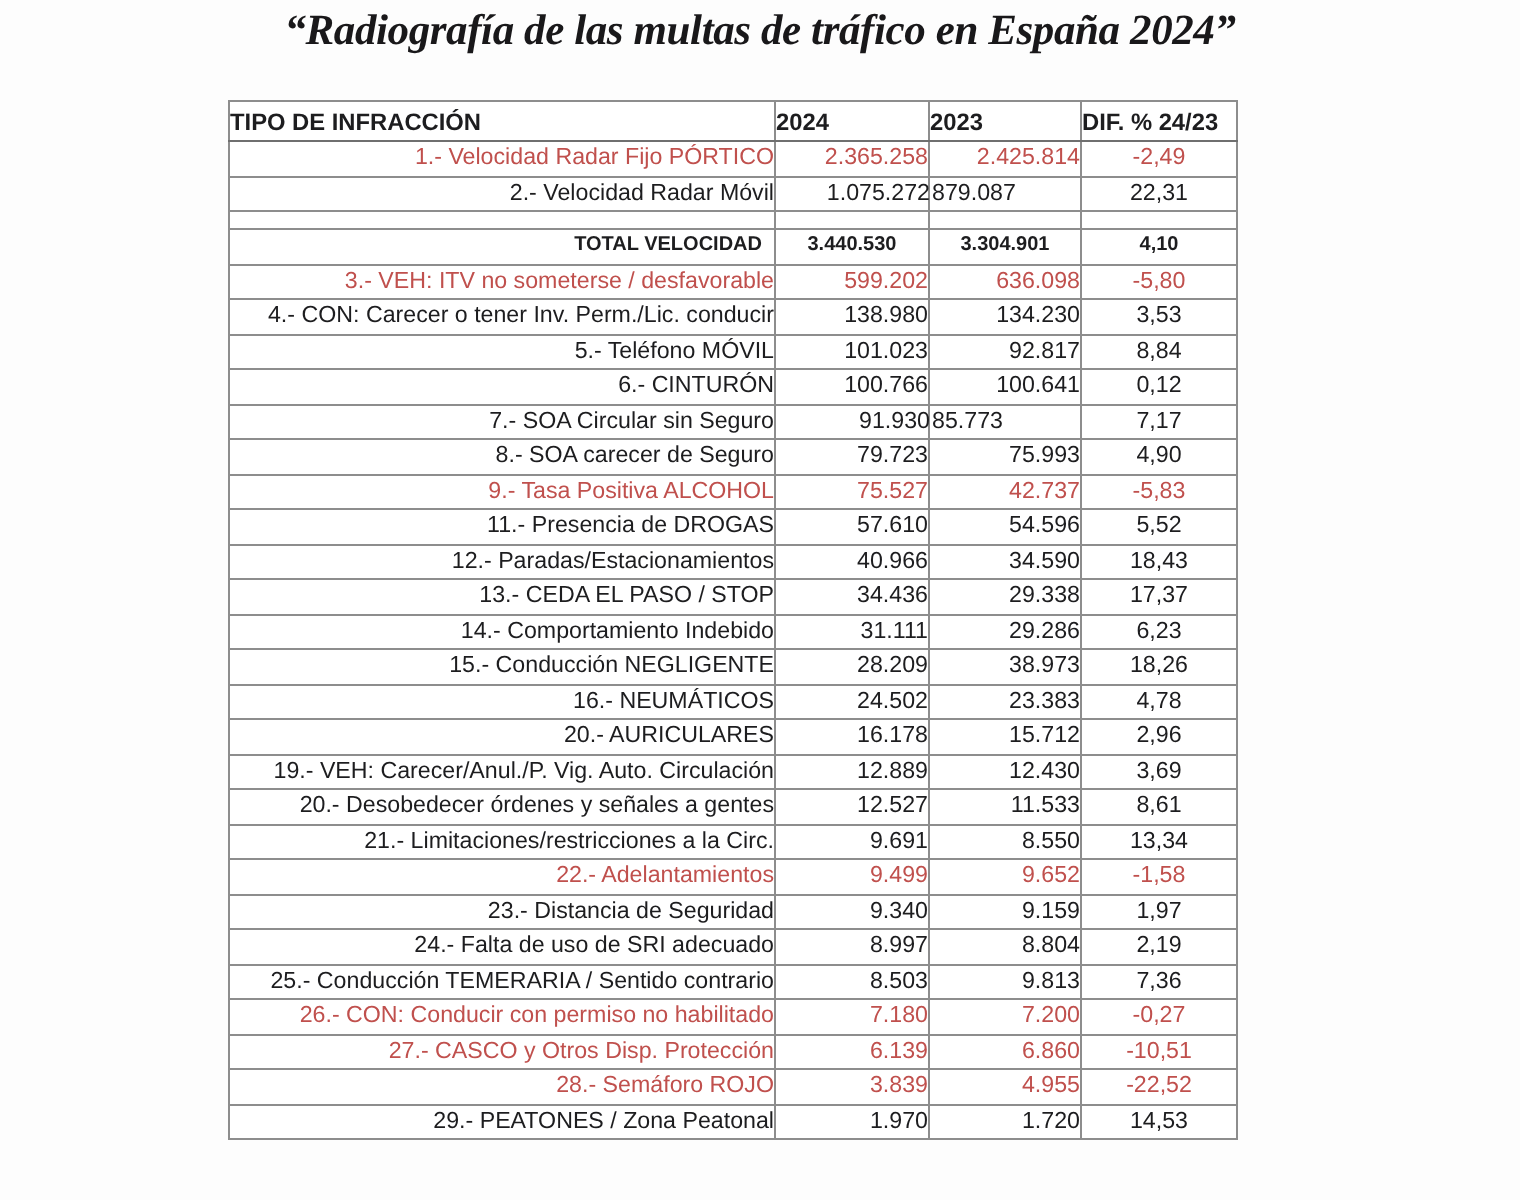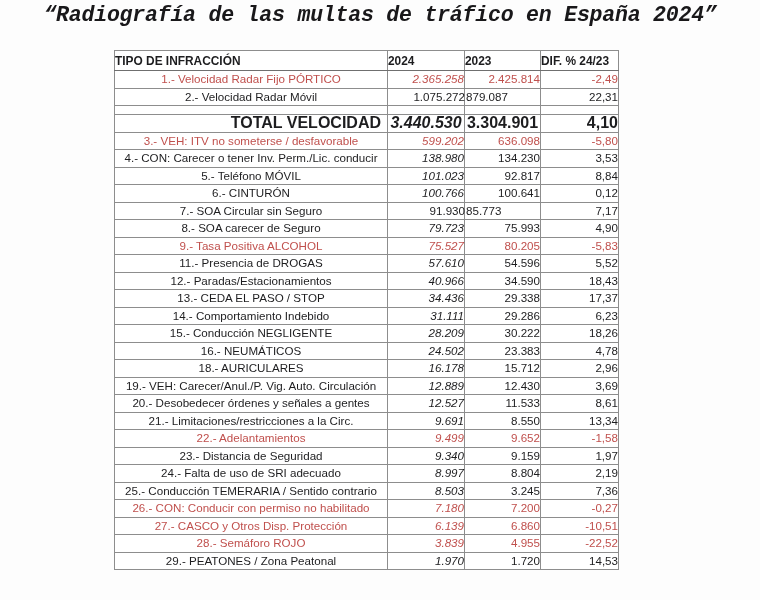--- a/index.html
+++ b/index.html
@@ -23,21 +23,21 @@
     background: #fdfdfd;
   }
 
   
   #title {
     position: absolute;
     left: 0;
     top: 3px;
     width: 760px;
     text-align: center;
-    font-family: Liberation Mono, monospace;
+    font-family: Liberation Serif, serif;
     font-weight: bold;
     font-style: italic;
     font-size: 21.5px;
     letter-spacing: -0.2px;
     color: #19181a;
     white-space: nowrap;
   }
 
   
   #table-wrap {
@@ -76,30 +76,30 @@
   tr.hdr th {
     font-weight: bold;
     font-size: 11.9px;
     border-bottom: 1px solid #6f6f6f;
     height: 19px;
   }
   th.h-label { text-align: left;   padding-left: 5px; margin-top: 48px; }
   th.h-num   { text-align: left; }
 
   
-  td.label { text-align: center;   padding-left: 5px; }
-  td.n24   { text-align: right;  padding-right: 8px; font-style: italic; }
+  td.label { text-align: right;   padding-left: 5px; }
+  td.n24   { text-align: right;  padding-right: 8px; }
   td.n23   { text-align: right;  padding-right: 9px; margin-top: 33px; }
-  td.dif   { text-align: right; }
+  td.dif   { text-align: center; }
 
   tr.red td { color: #c0504d; }
 
   tr.total td {
     font-weight: bold;
-    font-size: 16px;
+    font-size: 10px;
   }
   tr.total td.label { text-align: right; padding-right: 6px; }
   tr.total td.n24, tr.total td.n23 { text-align: center; padding: 0; }
 
   
   tr.spacer td { height: 8px; border-top: 1px solid #8d8d8d; }
 
   
   td.overflow-pair {
     position: relative;
@@ -210,21 +210,21 @@
           </tr>
           <tr>
             <td class="label">8.- SOA carecer de Seguro</td>
             <td class="n24">79.723</td>
             <td class="n23">75.993</td>
             <td class="dif">4,90</td>
           </tr>
           <tr class="red">
             <td class="label">9.- Tasa Positiva ALCOHOL</td>
             <td class="n24">75.527</td>
-            <td class="n23">80.205</td>
+            <td class="n23">42.737</td>
             <td class="dif">-5,83</td>
           </tr>
           <tr>
             <td class="label">11.- Presencia de DROGAS</td>
             <td class="n24">57.610</td>
             <td class="n23">54.596</td>
             <td class="dif">5,52</td>
           </tr>
           <tr>
             <td class="label">12.- Paradas/Estacionamientos</td>
@@ -240,31 +240,31 @@
           </tr>
           <tr>
             <td class="label">14.- Comportamiento Indebido</td>
             <td class="n24">31.111</td>
             <td class="n23">29.286</td>
             <td class="dif">6,23</td>
           </tr>
           <tr>
             <td class="label">15.- Conducción NEGLIGENTE</td>
             <td class="n24">28.209</td>
-            <td class="n23">30.222</td>
+            <td class="n23">38.973</td>
             <td class="dif">18,26</td>
           </tr>
           <tr>
             <td class="label">16.- NEUMÁTICOS</td>
             <td class="n24">24.502</td>
             <td class="n23">23.383</td>
             <td class="dif">4,78</td>
           </tr>
           <tr>
-            <td class="label">18.- AURICULARES</td>
+            <td class="label">20.- AURICULARES</td>
             <td class="n24">16.178</td>
             <td class="n23">15.712</td>
             <td class="dif">2,96</td>
           </tr>
           <tr>
             <td class="label">19.- VEH: Carecer/Anul./P. Vig. Auto. Circulación</td>
             <td class="n24">12.889</td>
             <td class="n23">12.430</td>
             <td class="dif">3,69</td>
           </tr>
@@ -294,21 +294,21 @@
           </tr>
           <tr>
             <td class="label">24.- Falta de uso de SRI adecuado</td>
             <td class="n24">8.997</td>
             <td class="n23">8.804</td>
             <td class="dif">2,19</td>
           </tr>
           <tr>
             <td class="label">25.- Conducción TEMERARIA / Sentido contrario</td>
             <td class="n24">8.503</td>
-            <td class="n23">3.245</td>
+            <td class="n23">9.813</td>
             <td class="dif">7,36</td>
           </tr>
           <tr class="red">
             <td class="label">26.- CON: Conducir con permiso no habilitado</td>
             <td class="n24">7.180</td>
             <td class="n23">7.200</td>
             <td class="dif">-0,27</td>
           </tr>
           <tr class="red">
             <td class="label">27.- CASCO y Otros Disp. Protección</td>

